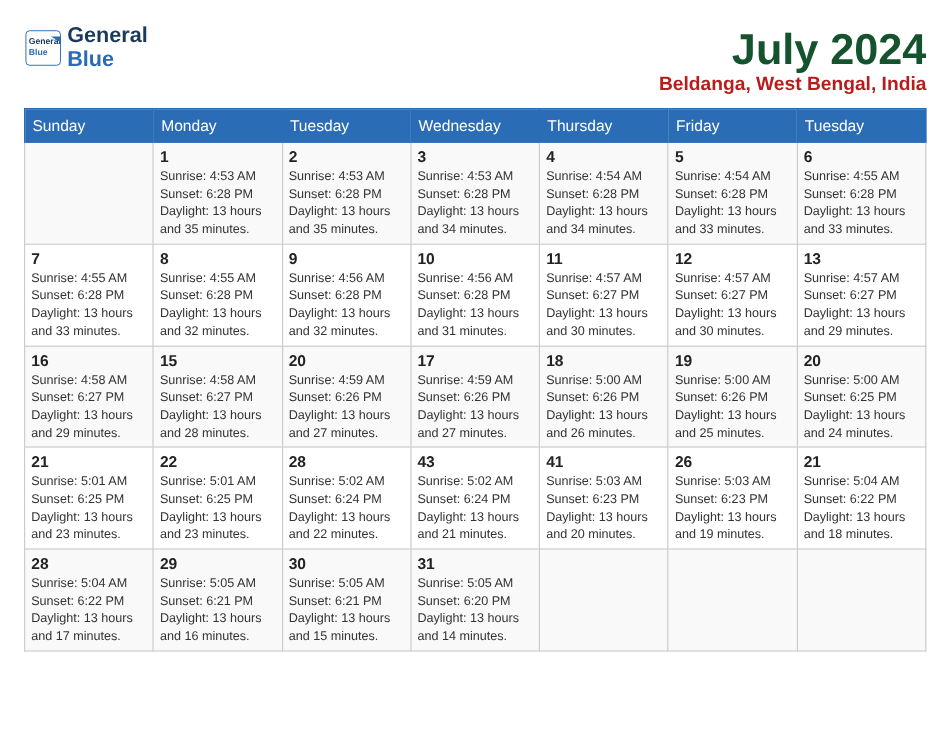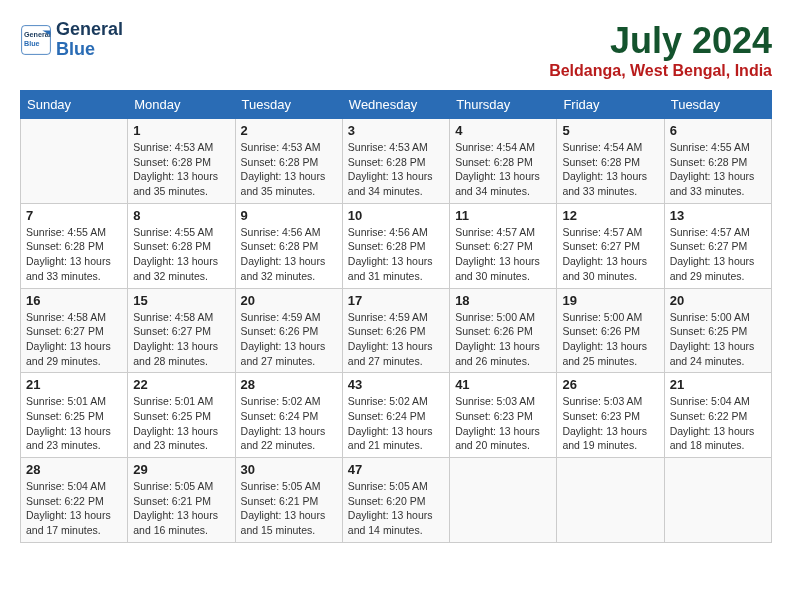--- a/index.html
+++ b/index.html
@@ -339,21 +339,21 @@
 and 16 minutes.</div>
         </td>
         <td>
           <span class="day-number">30</span>
           <div class="day-info" style="white-space: pre-line;">Sunrise: 5:05 AM
 Sunset: 6:21 PM
 Daylight: 13 hours
 and 15 minutes.</div>
         </td>
         <td>
-          <span class="day-number">47</span>
+          <span class="day-number">31</span>
           <div class="day-info" style="white-space: pre-line;">Sunrise: 5:05 AM
 Sunset: 6:20 PM
 Daylight: 13 hours
 and 14 minutes.</div>
         </td>
         <td class="empty-cell"></td>
         <td class="empty-cell"></td>
         <td class="empty-cell"></td>
       </tr>
     </tbody>

